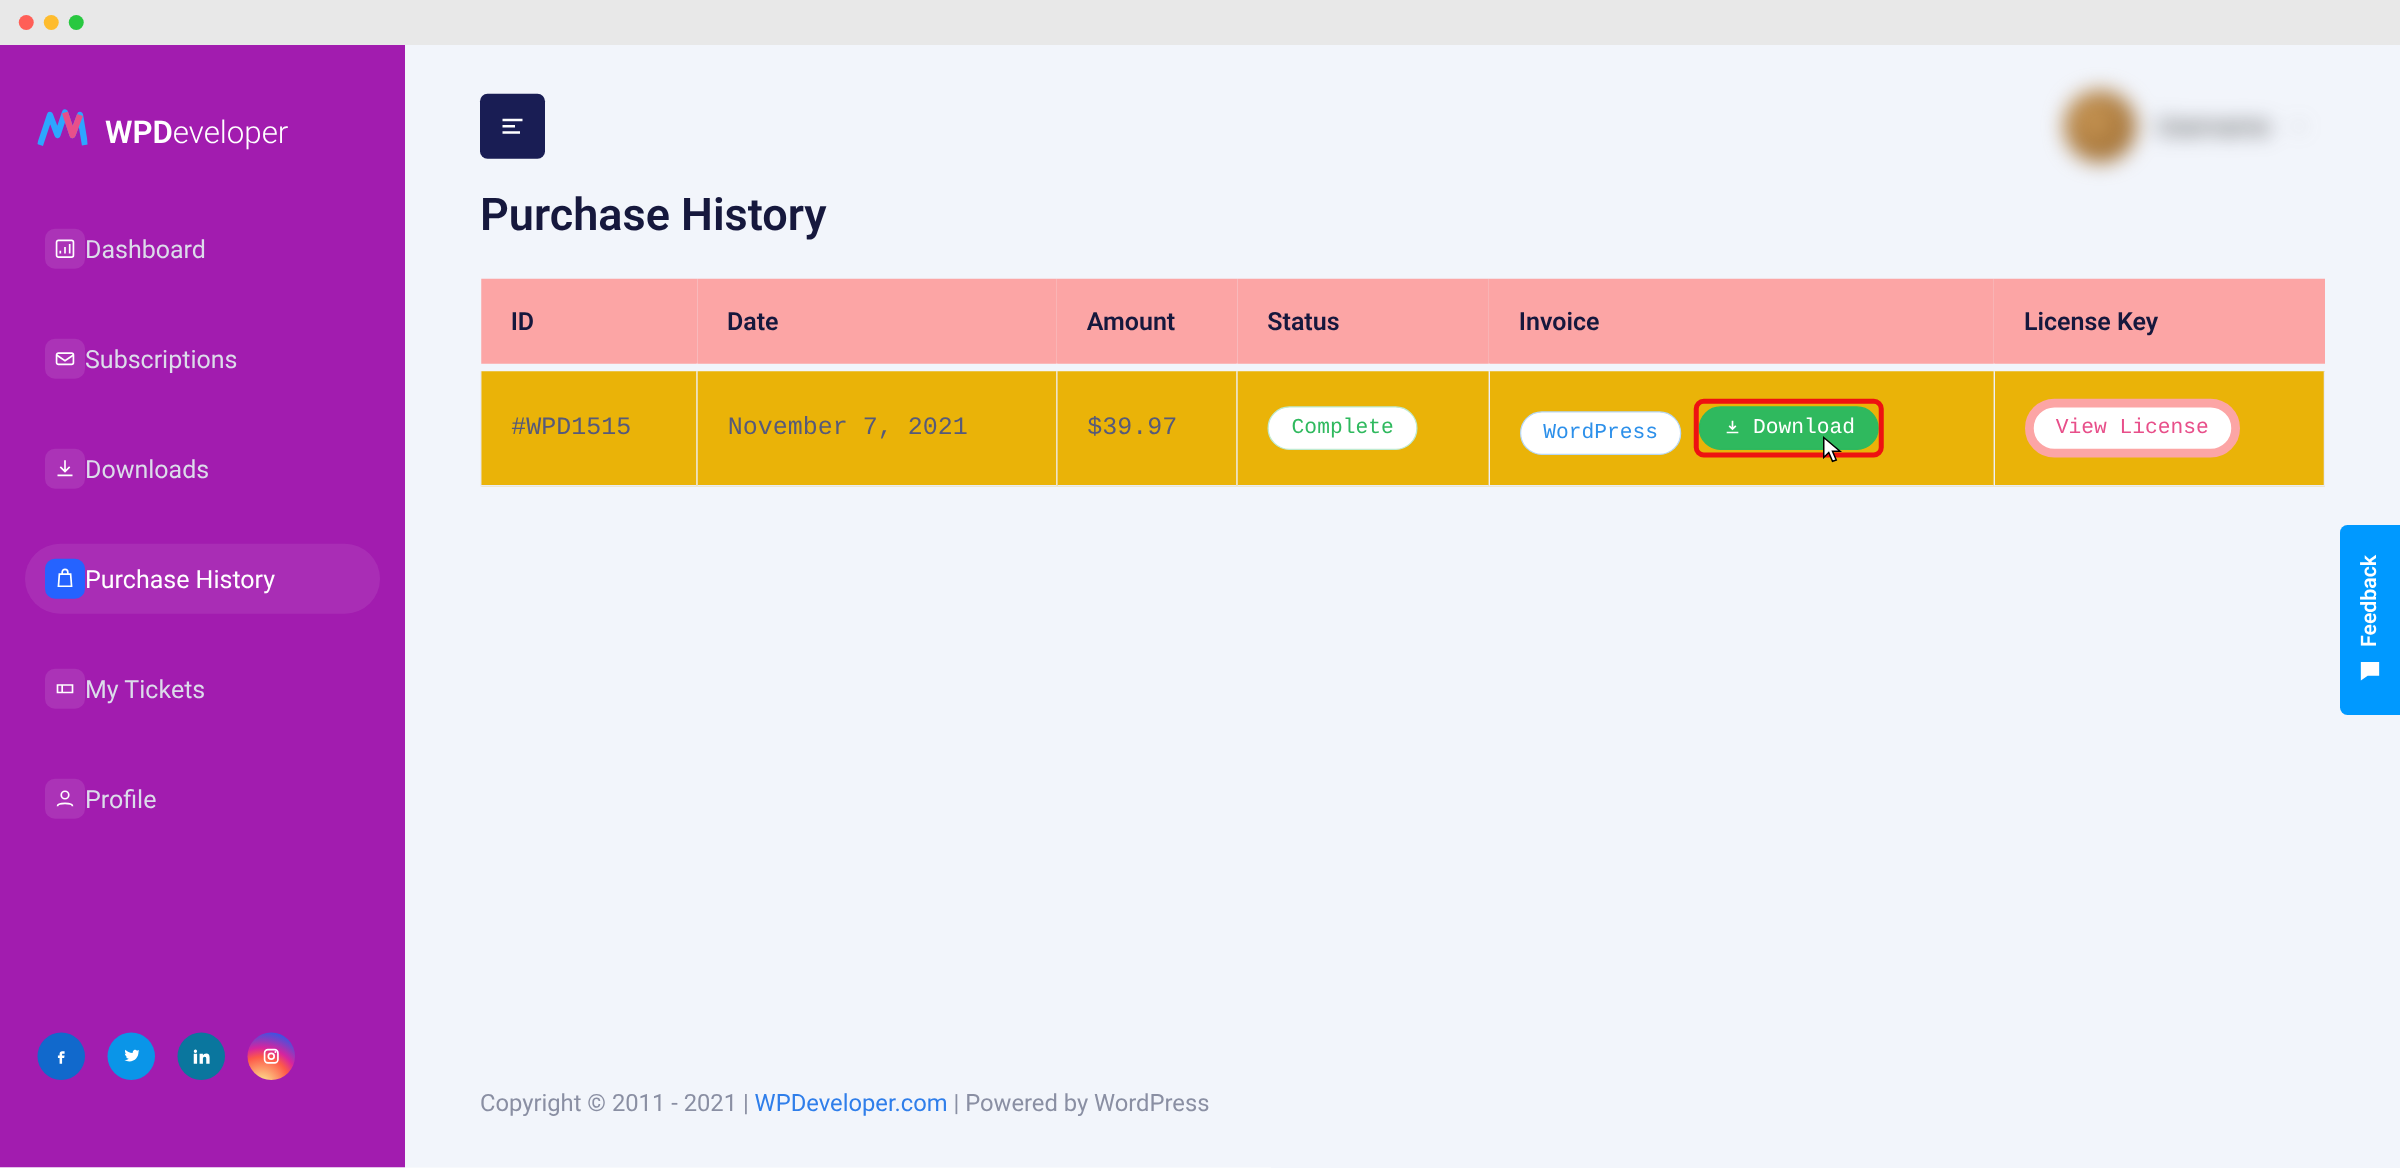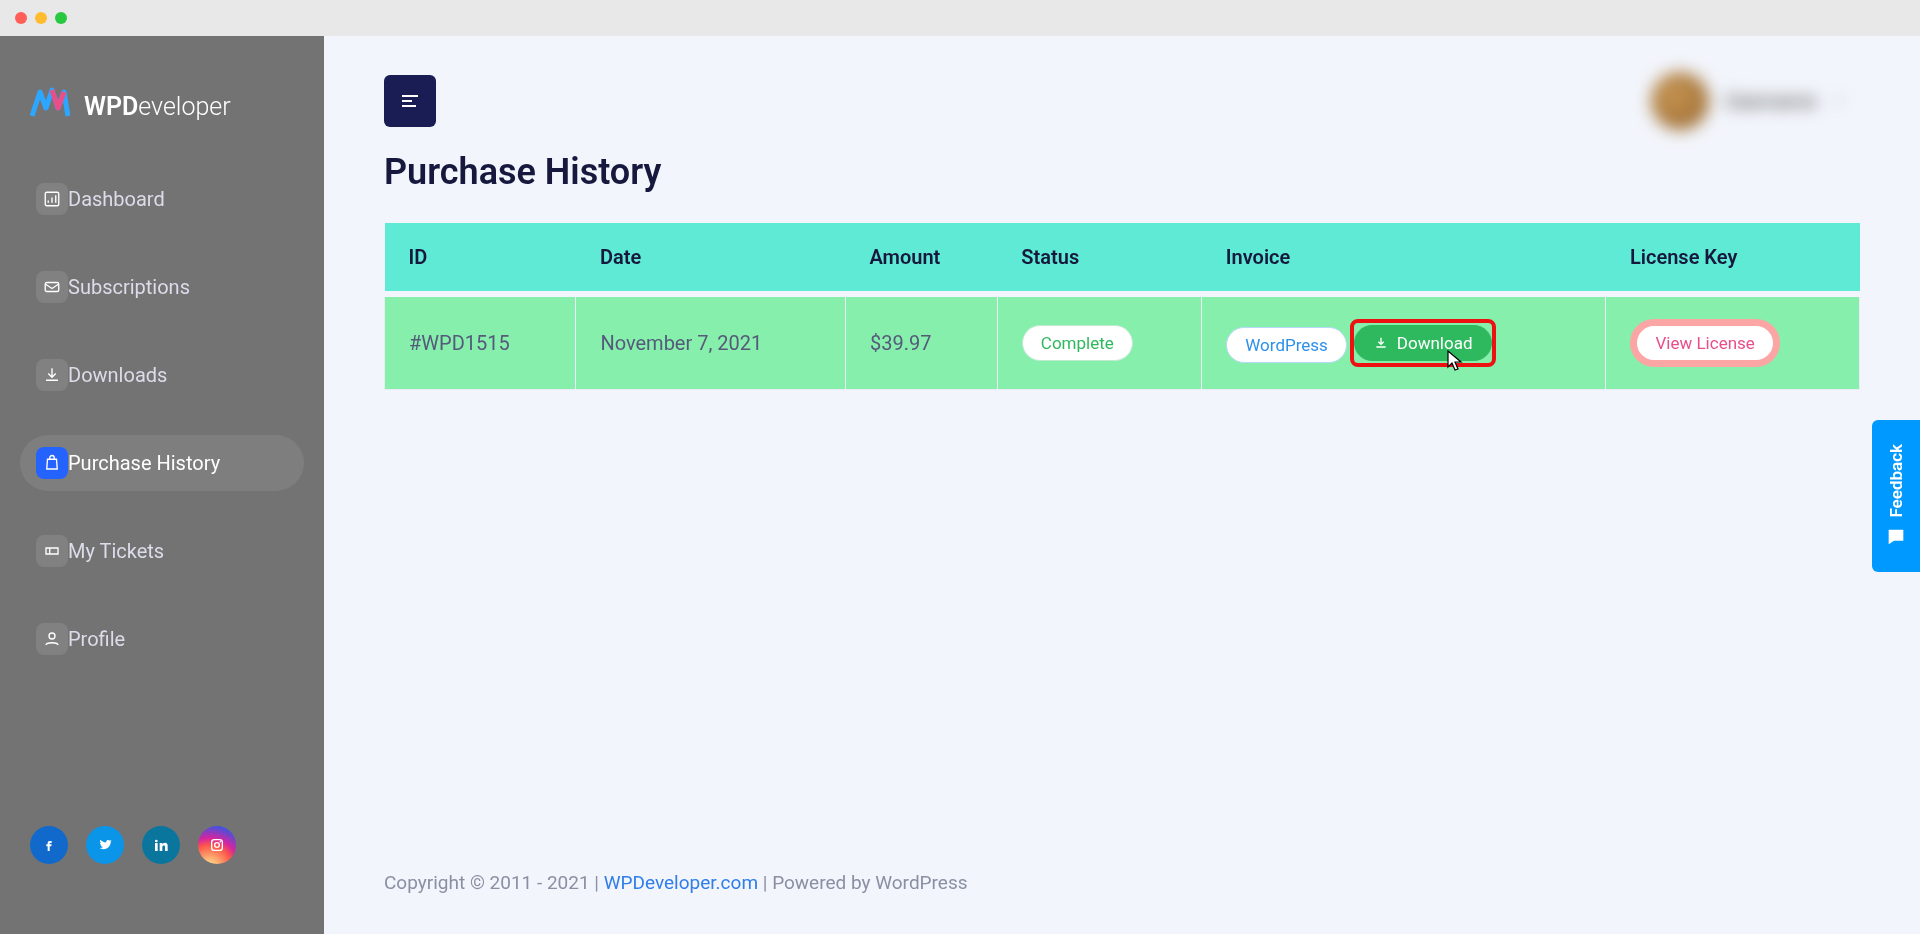--- a/index.html
+++ b/index.html
@@ -26,21 +26,21 @@
 
     .app {
       display: flex;
       width: 1920px;
       height: 898px;  
     }
 
     
     .sidebar {
       width: 324px;
-      background: #737373;
+      background: #a21caf;
       color: #fff;
       display: flex;
       flex-direction: column;
       padding-top: 20px;
     }
     .brand {
       display: flex;
       align-items: center;
       gap: 14px;
       padding: 30px 30px 40px;
@@ -114,23 +114,23 @@
 
     .content { padding: 15px 60px 0; flex:1; }
     .page-title { font-size: 36px; font-weight: 600; color:#16183d; margin-bottom: 30px; }
 
     .table {
       width: 100%;
       border-collapse: collapse;
       font-size: 20px;
     }
     .table th, .table td { text-align:left; padding: 22px 24px; }
-    .table thead tr { background:#5eead4; }
+    .table thead tr { background:#fca5a5; }
     .table thead th { color:#16183d; font-weight:600; border-bottom:1px solid #e4e7f2;}
-    .table tbody tr { background:#86efac; border-top:6px solid #f2f5fb; border-left:1px solid #e9ecf5;border-right:1px solid #e9ecf5;border-bottom:1px solid #e9ecf5;}
+    .table tbody tr { background:#eab308; border-top:6px solid #f2f5fb; border-left:1px solid #e9ecf5;border-right:1px solid #e9ecf5;border-bottom:1px solid #e9ecf5;font-family:Liberation Mono, monospace;}
     .table tbody td { color:#565a7a; border-right:1px solid #edf0f8; }
     .table tbody td:last-child{border-right:none;}
     .pill {
       display:inline-flex;align-items:center;gap:8px;
       padding: 7px 18px; border-radius: 24px;
       font-size:17px;
       cursor:pointer;
       background:#fff;
     }
     .pill.complete { border:1px solid #bfead0; color:#2fb95e; cursor:default;}

